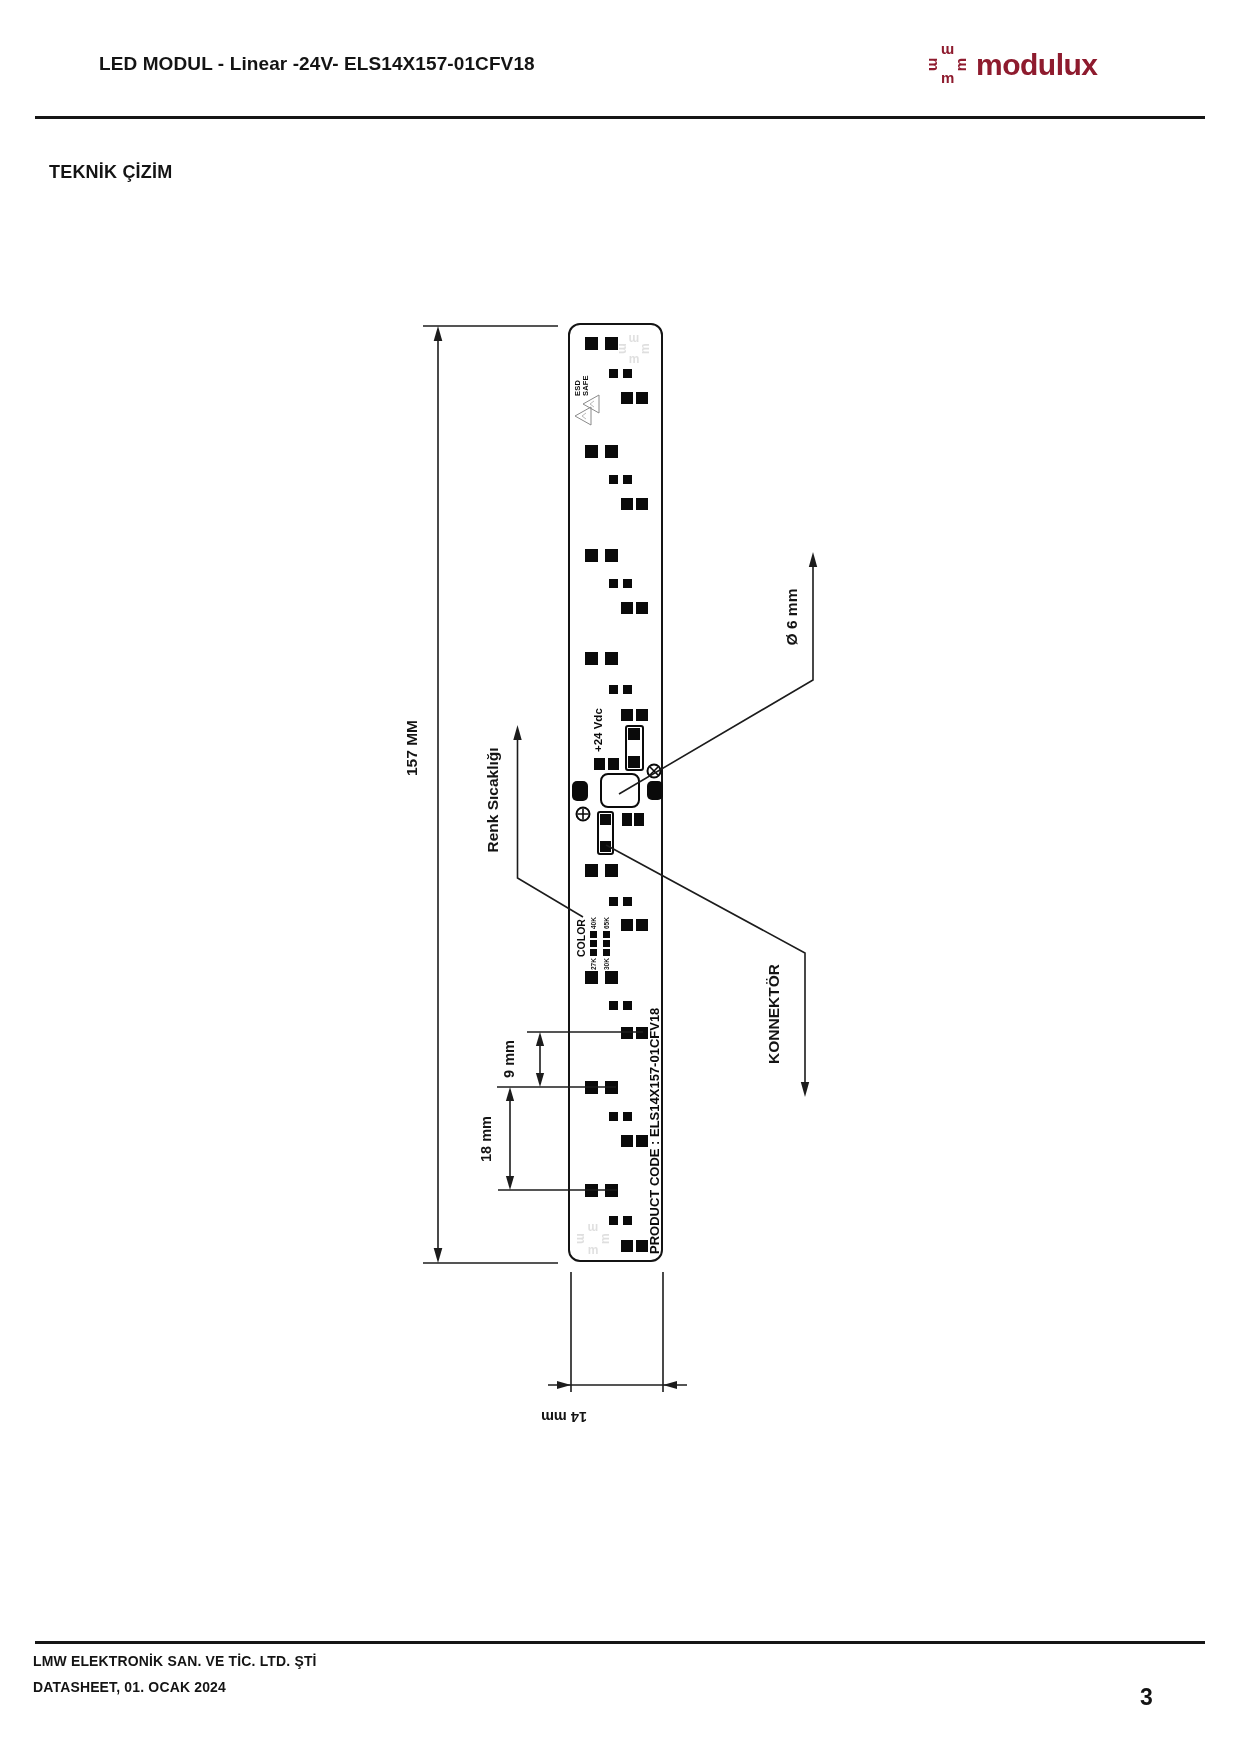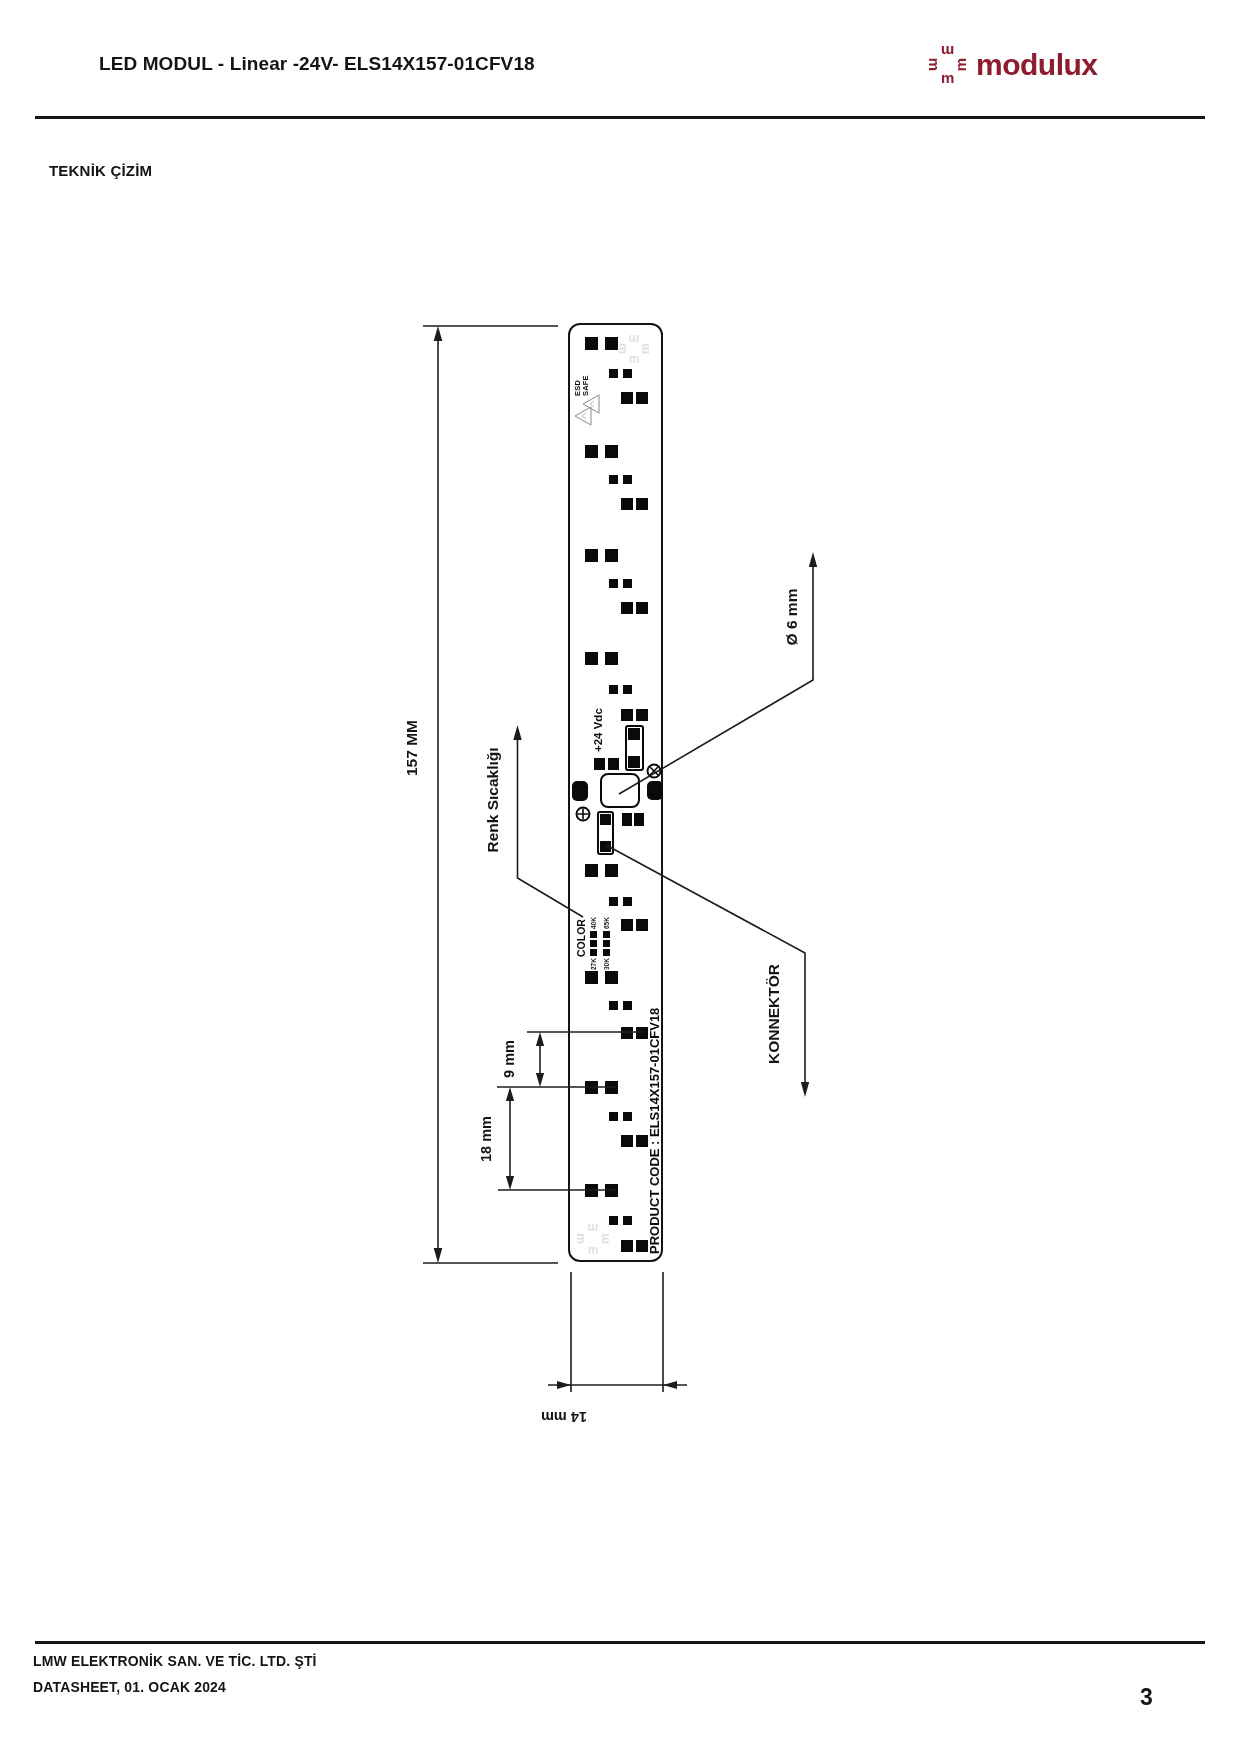--- a/index.html
+++ b/index.html
@@ -6,21 +6,21 @@
   #page{position:relative;width:1241px;height:1755px;background:#ffffff;
         font-family:"Liberation Sans",sans-serif;color:#141414;overflow:hidden;margin:0 auto;}
   .abs{position:absolute;}
   
   .hdr-title{left:99px;top:53px;font-size:19px;font-weight:700;letter-spacing:.1px;}
   .logo-wrap{left:928px;top:44px;display:flex;align-items:center;gap:6px;}
   .logo-icon{position:relative;width:42px;height:42px;}
   .logo-icon span{position:absolute;font-weight:700;font-size:15px;line-height:15px;color:var(--brand);}
   .logo-text{font-size:30px;font-weight:700;letter-spacing:-.5px;color:var(--brand);}
   .rule{left:35px;width:1170px;height:3px;background:#161616;}
-  .section-title{left:49px;top:162px;font-size:15px;font-weight:700;letter-spacing:.2px;}
+  .section-title{left:49px;top:162px;font-size:18px;font-weight:700;letter-spacing:.2px;}
   
   .anno{display:flex;align-items:center;justify-content:center;height:20px;
         font-size:15.5px;font-weight:600;white-space:nowrap;}
   .rotccw{transform:rotate(-90deg);}
   .rot180{transform:rotate(180deg);}
   .dim-small{font-size:14.5px;}
   
   #pcb{left:568px;top:1262px;width:939px;height:95px;border:2.5px solid #141414;
        border-radius:12px;background:#fff;transform-origin:0 0;transform:rotate(-90deg);
        box-sizing:border-box;}

